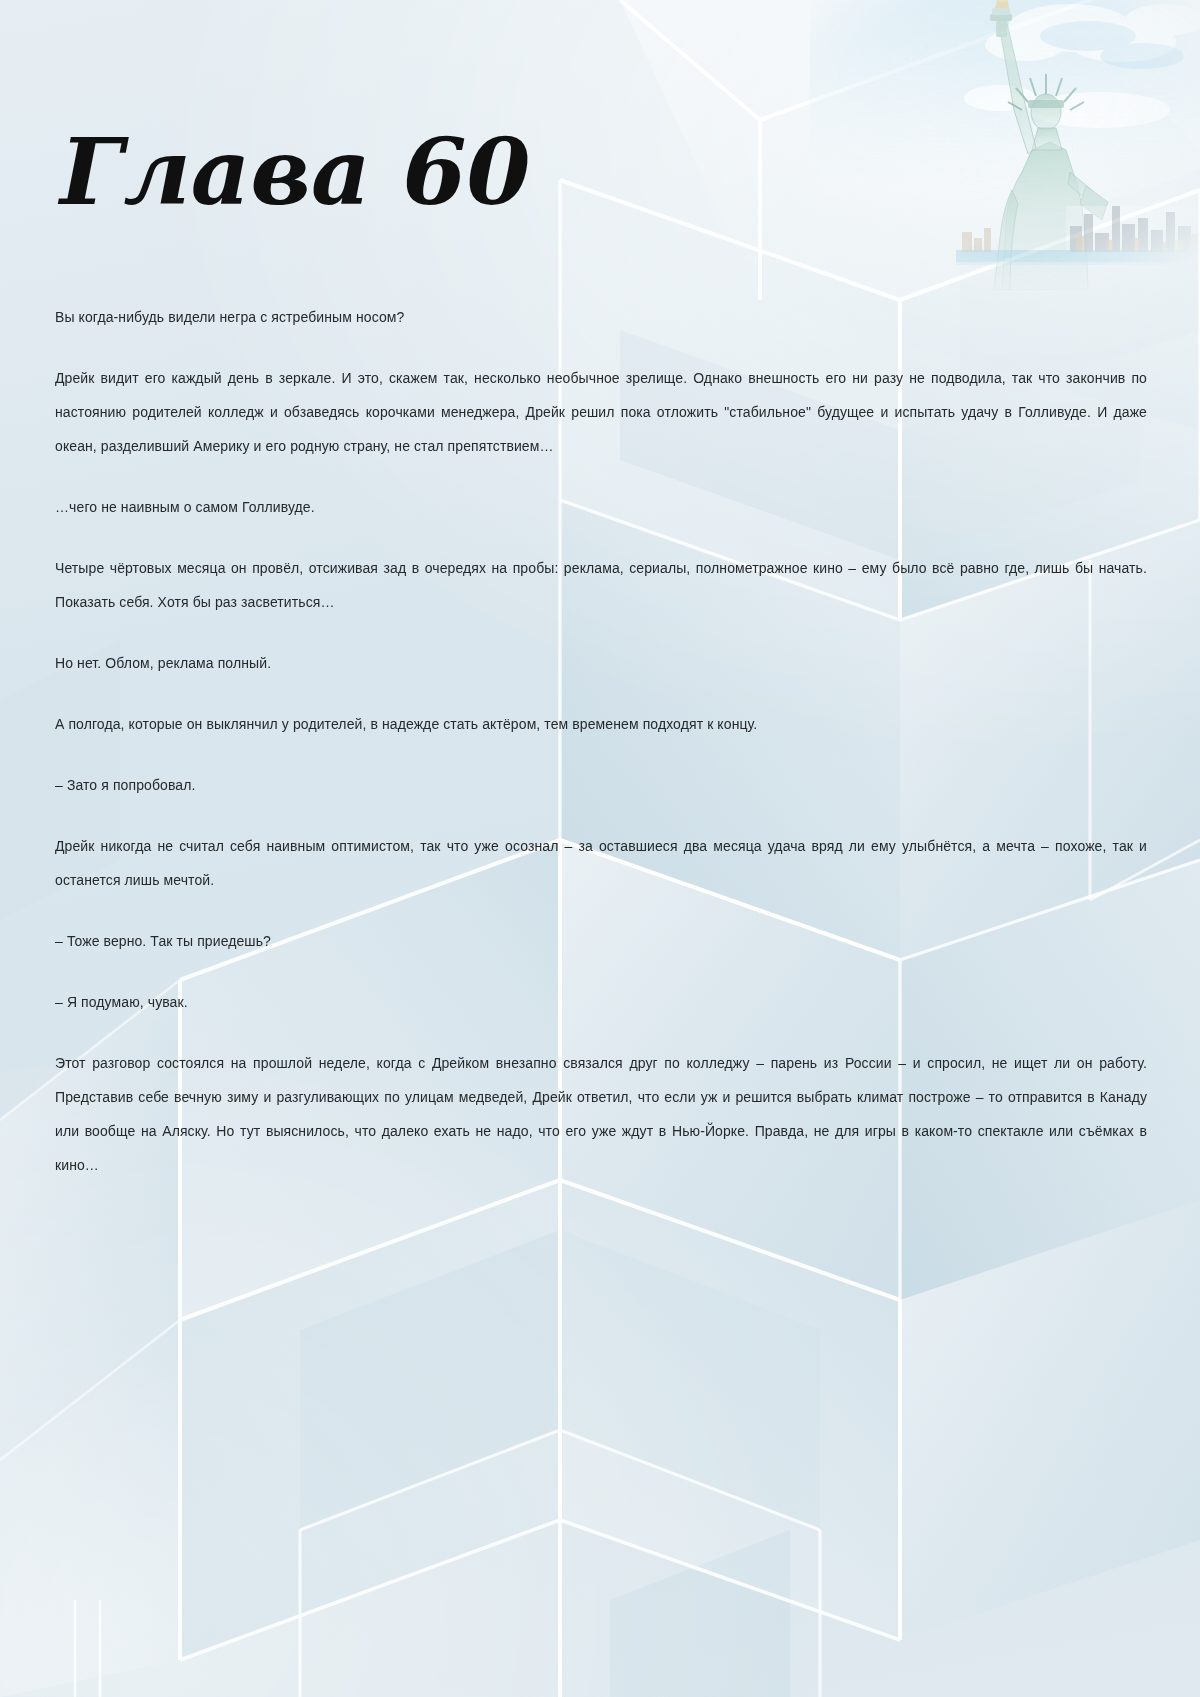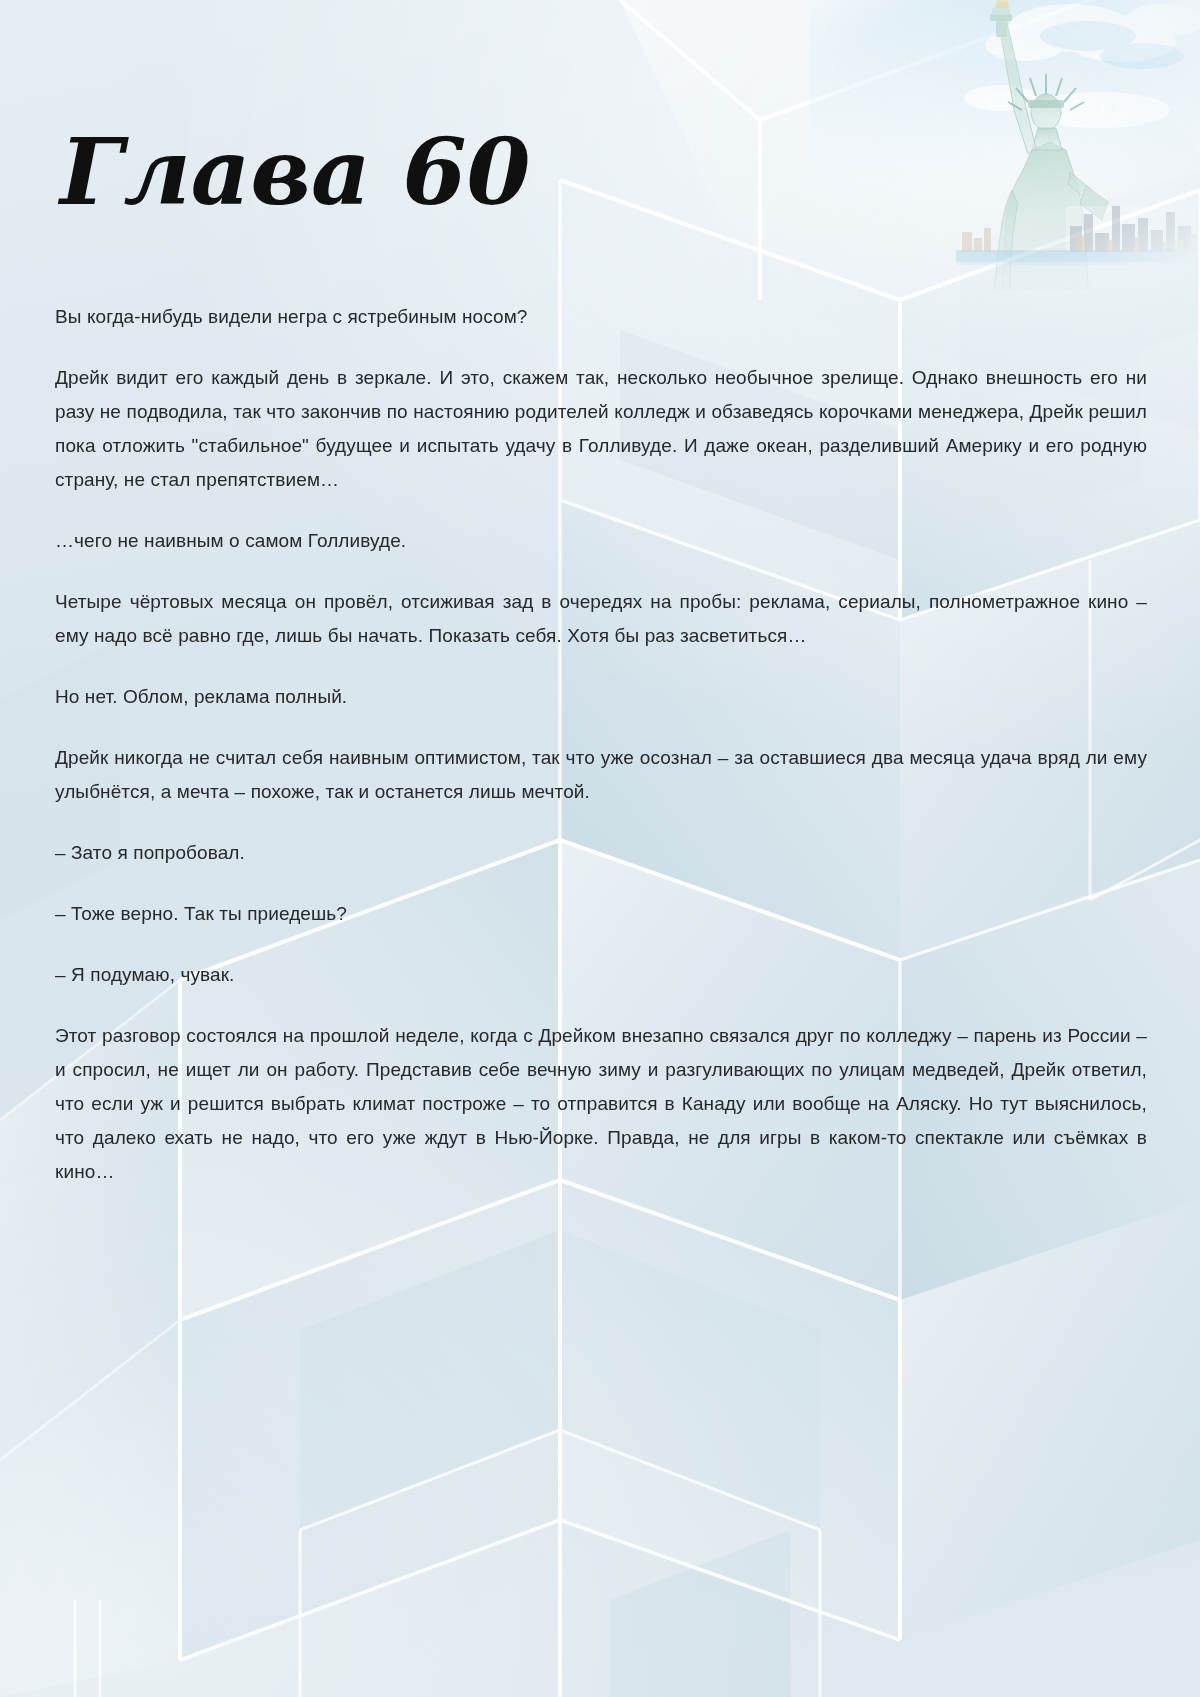--- a/index.html
+++ b/index.html
@@ -68,21 +68,21 @@
     font-size: 92px;
     fill: #101010;
   }
 
   #body-text {
     position: absolute;
     left: 55px;
     top: 288px;
     width: 1092px;
     color: #25292b;
-    font-size: 19px;
+    font-size: 14px;
     line-height: 34px;
     letter-spacing: 0.1px;
   }
   .para {
     margin: 0 0 27px 0;
     text-align: justify;
     text-justify: inter-word;
   }
   .para.short { text-align: left; }
   .para:last-child { margin-bottom: 0; }
@@ -321,23 +321,24 @@
     <div id="chapter-title">
       <svg viewBox="0 0 520 130" xmlns="http://www.w3.org/2000/svg">
         <text x="4" y="96">Глава 60</text>
       </svg>
     </div>
 
     <div id="body-text">
       <p class="para short">Вы когда-нибудь видели негра с ястребиным носом?</p>
       <p class="para">Дрейк видит его каждый день в зеркале. И это, скажем так, несколько необычное зрелище. Однако внешность его ни разу не подводила, так что закончив по настоянию родителей колледж и обзаведясь корочками менеджера, Дрейк решил пока отложить "стабильное" будущее и испытать удачу в Голливуде. И даже океан, разделивший Америку и его родную страну, не стал препятствием…</p>
       <p class="para short">…чего не наивным о самом Голливуде.</p>
-      <p class="para">Четыре чёртовых месяца он провёл, отсиживая зад в очередях на пробы: реклама, сериалы, полнометражное кино – ему надо всё равно где, лишь бы начать. Показать себя. Хотя бы раз засветиться…</p>
+      <p class="para">Четыре чёртовых месяца он провёл, отсиживая зад в очередях на пробы: реклама, сериалы, полнометражное кино – ему было всё равно где, лишь бы начать. Показать себя. Хотя бы раз засветиться…</p>
       <p class="para short">Но нет. Облом, реклама полный.</p>
+      <p class="para">А полгода, которые он выклянчил у родителей, в надежде стать актёром, тем временем подходят к концу.</p>
+      <p class="para short">– Зато я попробовал.</p>
       <p class="para">Дрейк никогда не считал себя наивным оптимистом, так что уже осознал – за оставшиеся два месяца удача вряд ли ему улыбнётся, а мечта – похоже, так и останется лишь мечтой.</p>
-      <p class="para short">– Зато я попробовал.</p>
       <p class="para short">– Тоже верно. Так ты приедешь?</p>
       <p class="para short">– Я подумаю, чувак.</p>
       <p class="para">Этот разговор состоялся на прошлой неделе, когда с Дрейком внезапно связался друг по колледжу – парень из России – и спросил, не ищет ли он работу. Представив себе вечную зиму и разгуливающих по улицам медведей, Дрейк ответил, что если уж и решится выбрать климат построже – то отправится в Канаду или вообще на Аляску. Но тут выяснилось, что далеко ехать не надо, что его уже ждут в Нью-Йорке. Правда, не для игры в каком-то спектакле или съёмках в кино…</p>
     </div>
 
   </div>
 </div>
 
 </body></html>

